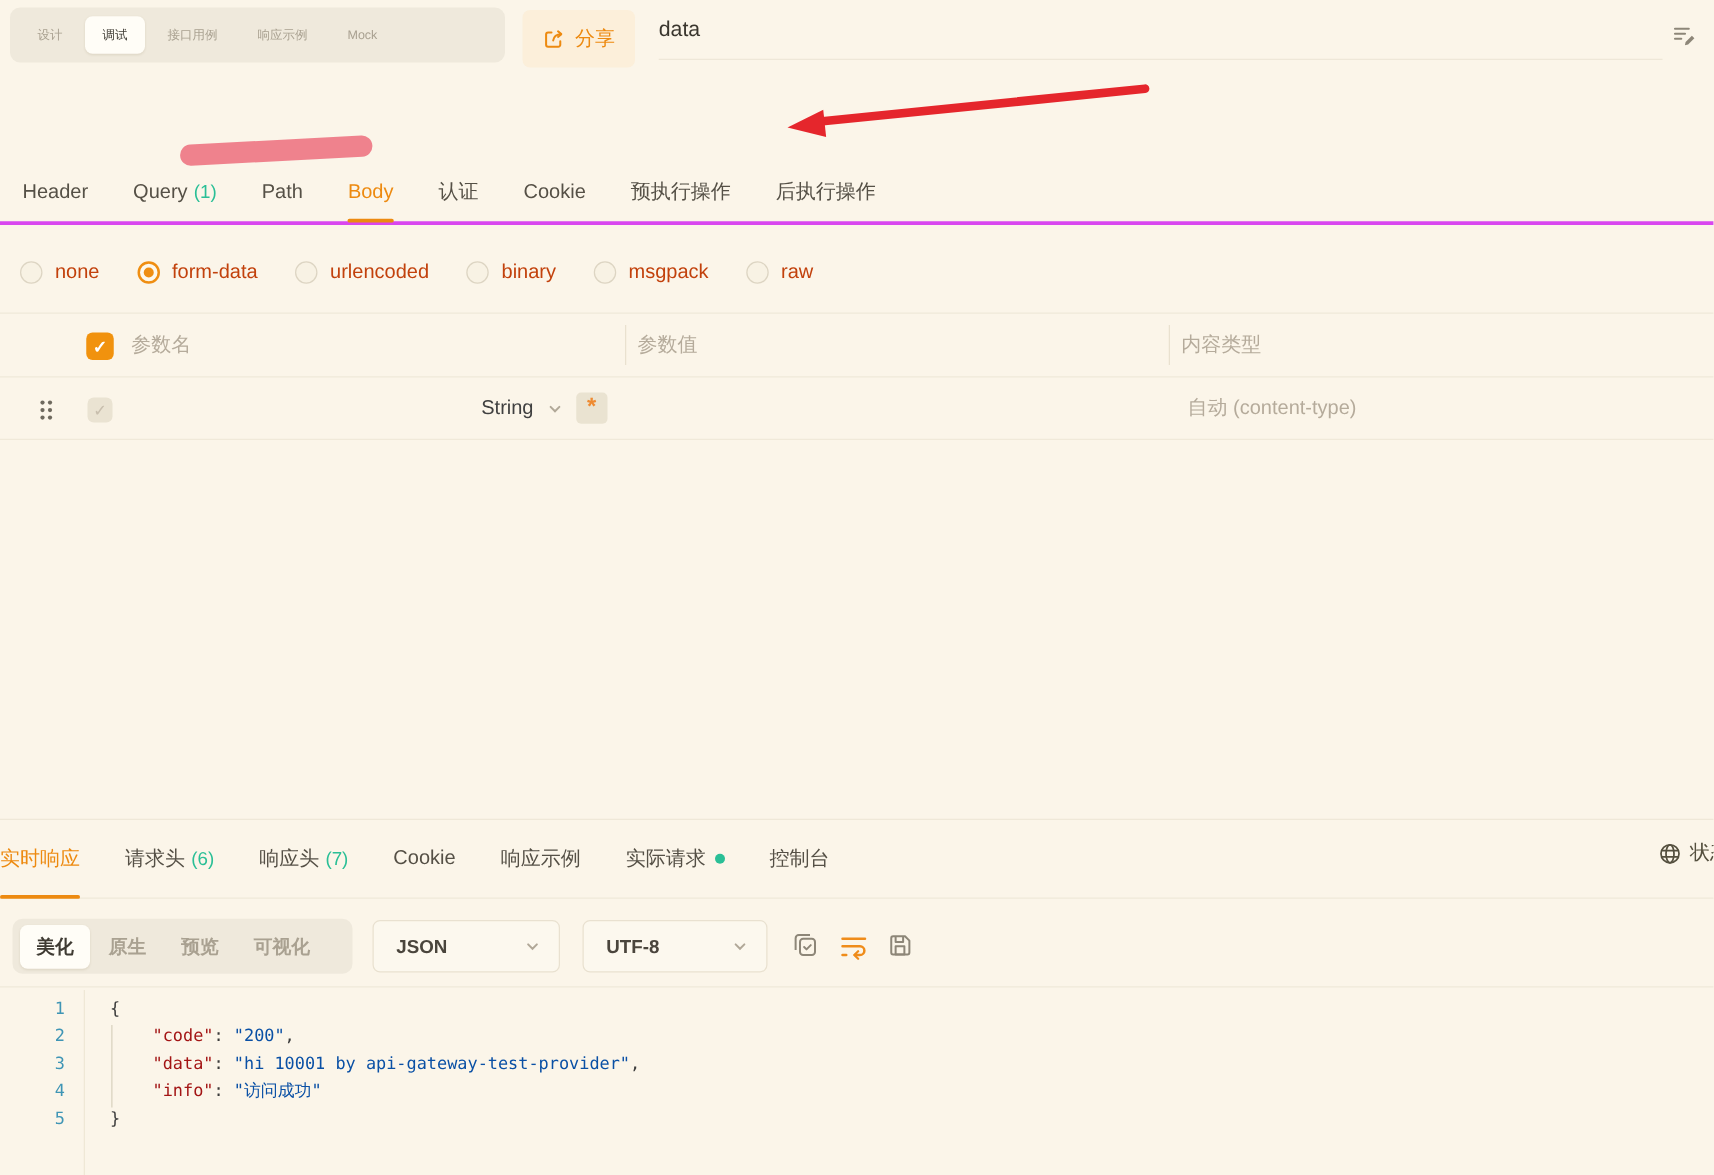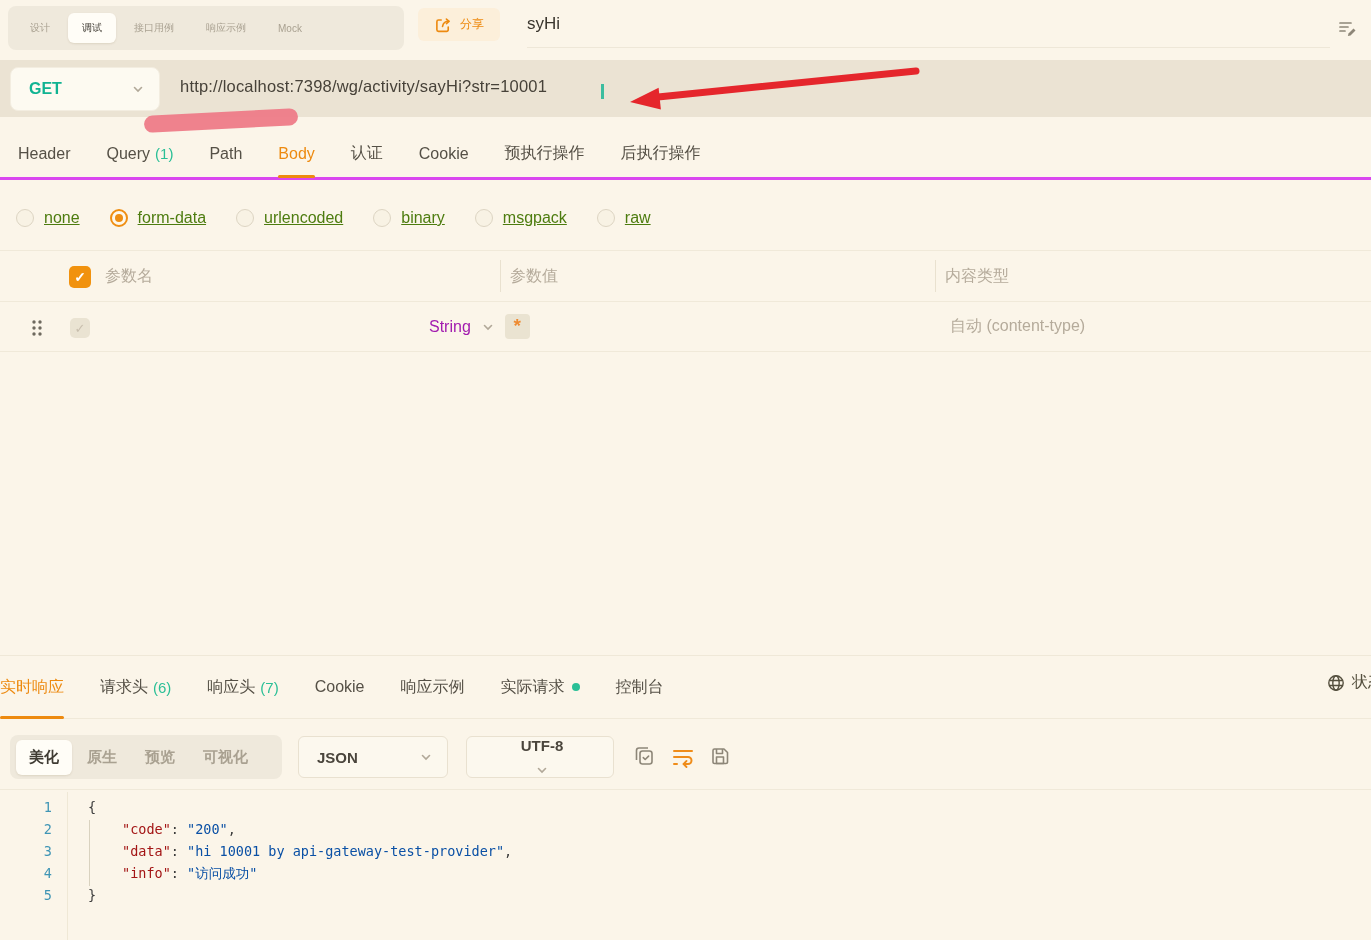--- a/index.html
+++ b/index.html
@@ -10,23 +10,23 @@
   }
   
   .topbar { position:absolute; left:0; top:0; width:1371px; height:56px; }
   .mode-seg {
     position:absolute; left:8px; top:6px; width:396px; height:44px;
     background:#efe9dc; border-radius:8px; display:flex; align-items:center; padding:0 8px; gap:4px;
   }
   .mode-tab { padding:8px 14px; font-size:10px; color:#a9a191; border-radius:6px; white-space:nowrap; cursor:default; }
   .mode-tab.active { background:#fffdf7; color:#3f3b33; box-shadow:0 1px 2px rgba(120,100,60,.15); }
   .share-btn {
-    position:absolute; left:418px; top:8px; height:33px; padding:0 16px;
+    position:absolute; left:418px; top:8px; height:46px; padding:0 16px;
     background:#fcefda; border-radius:6px; display:flex; align-items:center; gap:8px;
-    color:var(--accent_orange,#ed8a10); font-size:12px;text-align:center;
+    color:var(--accent_orange,#ed8a10); font-size:16px;text-align:center;
   }
   .api-title { position:absolute; left:527px; top:14px; font-size:17px; color:#3a362e; }
   .title-underline { position:absolute; left:527px; top:47px; width:803px; height:1px; background:#eee7d8; }
   .edit-note { position:absolute; left:1336px; top:17px; width:22px; height:22px; color:#8d8678; }
   
   .urlbar { position:absolute; left:0; top:60px; width:1371px; height:57px; background:#ebe3d3; }
   .method-select {
     position:absolute; left:10px; top:7px; width:150px; height:44px;
     background:#fdfaf1; border:1px solid #f3ede0; border-radius:8px;
     display:flex; align-items:center; padding:0 14px 0 18px;
@@ -45,55 +45,55 @@
     position:absolute; left:0; top:130px; width:1371px; height:50px;
     display:flex; align-items:stretch; gap:36px; padding-left:18px;
     border-bottom:3px solid #d946ef; font-size:16px; color:#555046;
   }
   .tab { position:relative; display:flex; align-items:center; gap:5px; white-space:nowrap; cursor:default; }
   .tab .count { color:var(--count_green,#2abf96); font-size:15px; }
   .tab.active { color:var(--accent_orange,#ed8a10); }
   .tab.active::after { content:""; position:absolute; left:0; right:0; bottom:-1px; height:3px; border-radius:2px; background:var(--accent_orange,#ed8a10); }
   .tab .dot { width:8px; height:8px; border-radius:50%; background:var(--count_green,#2abf96); margin-left:2px; }
   
-  .radio-row { position:absolute; left:0; top:192px; width:1371px; height:52px; display:flex; align-items:center; gap:30px; padding-left:16px; font-size:16px; color:#4d7c0f;text-decoration:underline; }
+  .radio-row { position:absolute; left:0; top:192px; width:1371px; height:52px; display:flex; align-items:center; gap:30px; padding-left:16px; font-size:16px; color:#c2410c; }
   .radio-item { display:flex; align-items:center; gap:10px; cursor:default; }
   .radio { width:18px; height:18px; border-radius:50%; border:1.5px solid #ddd5c3; background:#f8f2e4; }
   .radio.checked { border:2px solid #ef8e12; background:#fdf8ec; position:relative; }
   .radio.checked::after { content:""; position:absolute; left:3px; top:3px; width:8px; height:8px; border-radius:50%; background:#ef8e12; }
   
   .ptable { position:absolute; left:0; top:250px; width:1371px; }
   .ptable .hrow { height:52px; border-top:1px solid #f0e9d9; border-bottom:1px solid #f0e9d9; position:relative; display:flex; align-items:center; color:#b5ab9b; font-size:16px; }
   .ptable .drow { height:50px; border-bottom:1px solid #f0e9d9; position:relative; display:flex; align-items:center; color:#b5ab9b; font-size:16px; }
   .col-div { position:absolute; top:9px; bottom:9px; width:1px; background:#e9e1cf; }
   .hdr-check { position:absolute; left:69px; top:15px; width:22px; height:22px; background:#f1920e; border-radius:5px; color:#fff; font-size:14px; font-weight:bold; display:flex; align-items:center; justify-content:center; }
   .hdr-name { position:absolute; left:105px; }
   .hdr-value { position:absolute; left:510px; }
   .hdr-ctype { position:absolute; left:945px; }
   .drag-handle { position:absolute; left:29px; top:16px; width:16px; height:20px; color:#6e695e; }
   .row-check { position:absolute; left:70px; top:16px; width:20px; height:20px; background:#eae3d2; border-radius:5px; color:#c8bead; font-size:13px; display:flex; align-items:center; justify-content:center; }
   .type-select { position:absolute; left:385px; top:12px; display:flex; align-items:center; gap:10px; }
-  .type-label { color:#a21caf; font-size:16px;margin-left:44px; }
+  .type-label { color:#404040; font-size:16px; }
   .req-badge { width:25px; height:25px; background:#eae3d1; border-radius:4px; color:#ee8a31; font-size:19px; font-weight:bold; display:flex; align-items:flex-end; justify-content:center; line-height:1.35; }
   .row-ctype { position:absolute; left:950px; }
   
   .resp-tabs {
     position:absolute; left:0; top:655px; width:1371px; height:64px;
     border-top:1px solid #efe8d8; border-bottom:1px solid #f0e9d9;
     display:flex; align-items:stretch; gap:36px; font-size:16px; color:#555046;
   }
   .resp-right { position:absolute; left:1326px; top:672px; width:60px; display:flex; align-items:center; gap:6px; color:#55503f; font-size:16px; white-space:nowrap; overflow:hidden; }
   .resp-toolbar { position:absolute; left:0; top:730px; width:1371px; height:60px; border-bottom:1px solid #f0e9d9;font-weight:bold; }
   .view-seg { position:absolute; left:10px; top:5px; width:272px; height:44px; background:#efe9dc; border-radius:8px; display:flex; align-items:center; padding:0 6px; gap:2px; }
   .view-tab { padding:8px 13px; font-size:15px; color:#a9a191; border-radius:6px; white-space:nowrap; }
   .view-tab.active { background:#fffdf7; color:#3f3b33; box-shadow:0 1px 2px rgba(120,100,60,.15); }
   .tb-select { position:absolute; top:6px; height:42px; background:#fcf8ee; border:1px solid #e9e1d0; border-radius:6px; display:flex; align-items:center; padding:0 14px 0 18px; font-size:15px; color:#4a453c; }
   .tb-select .grow { flex:1; }
   .sel-json { left:298px; width:150px; }
-  .sel-enc { left:466px; width:148px;flex-direction:column; }
+  .sel-enc { left:466px; width:148px; }
   .tb-icon { position:absolute; top:14px; width:24px; height:24px; color:#8d8678; }
   .tb-icon.orange { color:#ef8c1a; }
   
   .code-area { position:absolute; left:0; top:792px; width:1371px; height:148px; padding-top:4px; font-family:"DejaVu Sans Mono", monospace; font-size:13.5px; }
   .gutter-line { position:absolute; left:67px; top:0; bottom:0; width:1px; background:#efe8d6; }
   .indent-guide { position:absolute; left:89px; top:28px; height:66px; width:1px; background:#d9d2bf; }
   .code-line { display:flex; height:22px; line-height:22px; }
   .code-line .ln { width:52px; text-align:right; color:var(--line_number_blue,#3f95b5); flex:none; }
   .code-line .code-text { margin-left:36px; white-space:pre; }
   .tok-key { color:var(--key_maroon,#a31515); }
@@ -117,42 +117,30 @@
     <div class="share-btn">
       <span>
         <svg width="18" height="18" viewBox="0 0 20 20" fill="none" stroke="#ed8a10" stroke-width="1.8" stroke-linecap="round" stroke-linejoin="round">
           <path d="M8 4.5H5A1.8 1.8 0 0 0 3.2 6.3v9A1.8 1.8 0 0 0 5 17.1h9a1.8 1.8 0 0 0 1.8-1.8v-3"></path>
           <path d="M9.5 11.5c.6-3.6 3.2-5.6 7-5.6"></path>
           <path d="M13.8 3.4l2.9 2.5-2.9 2.5"></path>
         </svg>
       </span>
       <span>分享</span>
     </div>
-    <div class="api-title">syHi</div>
+    <div class="api-title">data</div>
     <div class="title-underline"></div>
     <div class="edit-note">
       <svg width="22" height="22" viewBox="0 0 22 22" fill="none" stroke="currentColor" stroke-width="1.7" stroke-linecap="round">
         <path d="M4 6h11M4 10h8M4 14h5"></path>
         <path d="M12.5 16.5l5-5 2 2-5 5-2.6.6z" fill="currentColor" stroke="none"></path>
       </svg>
     </div>
   </div>
 
-  <div class="urlbar">
-    <div class="method-select">
-      <span class="method-label">GET</span>
-      <span>
-        <svg width="14" height="14" viewBox="0 0 14 14" fill="none" stroke="#b1a898" stroke-width="1.6" stroke-linecap="round">
-            <path d="M3.5 5.5L7 9l3.5-3.5"></path>
-          </svg>
-      </span>
-    </div>
-    <div class="url-text">http://localhost:7398/wg/activity/sayHi?str=10001</div>
-    <div class="url-caret"></div>
-  </div>
 
   <div class="marker-pink"></div>
 
   <div class="req-tabs">
     <div class="tab">
         <span>Header</span>
       </div>
     <div class="tab">
         <span>Query</span>
         <span class="count">(1)</span>

